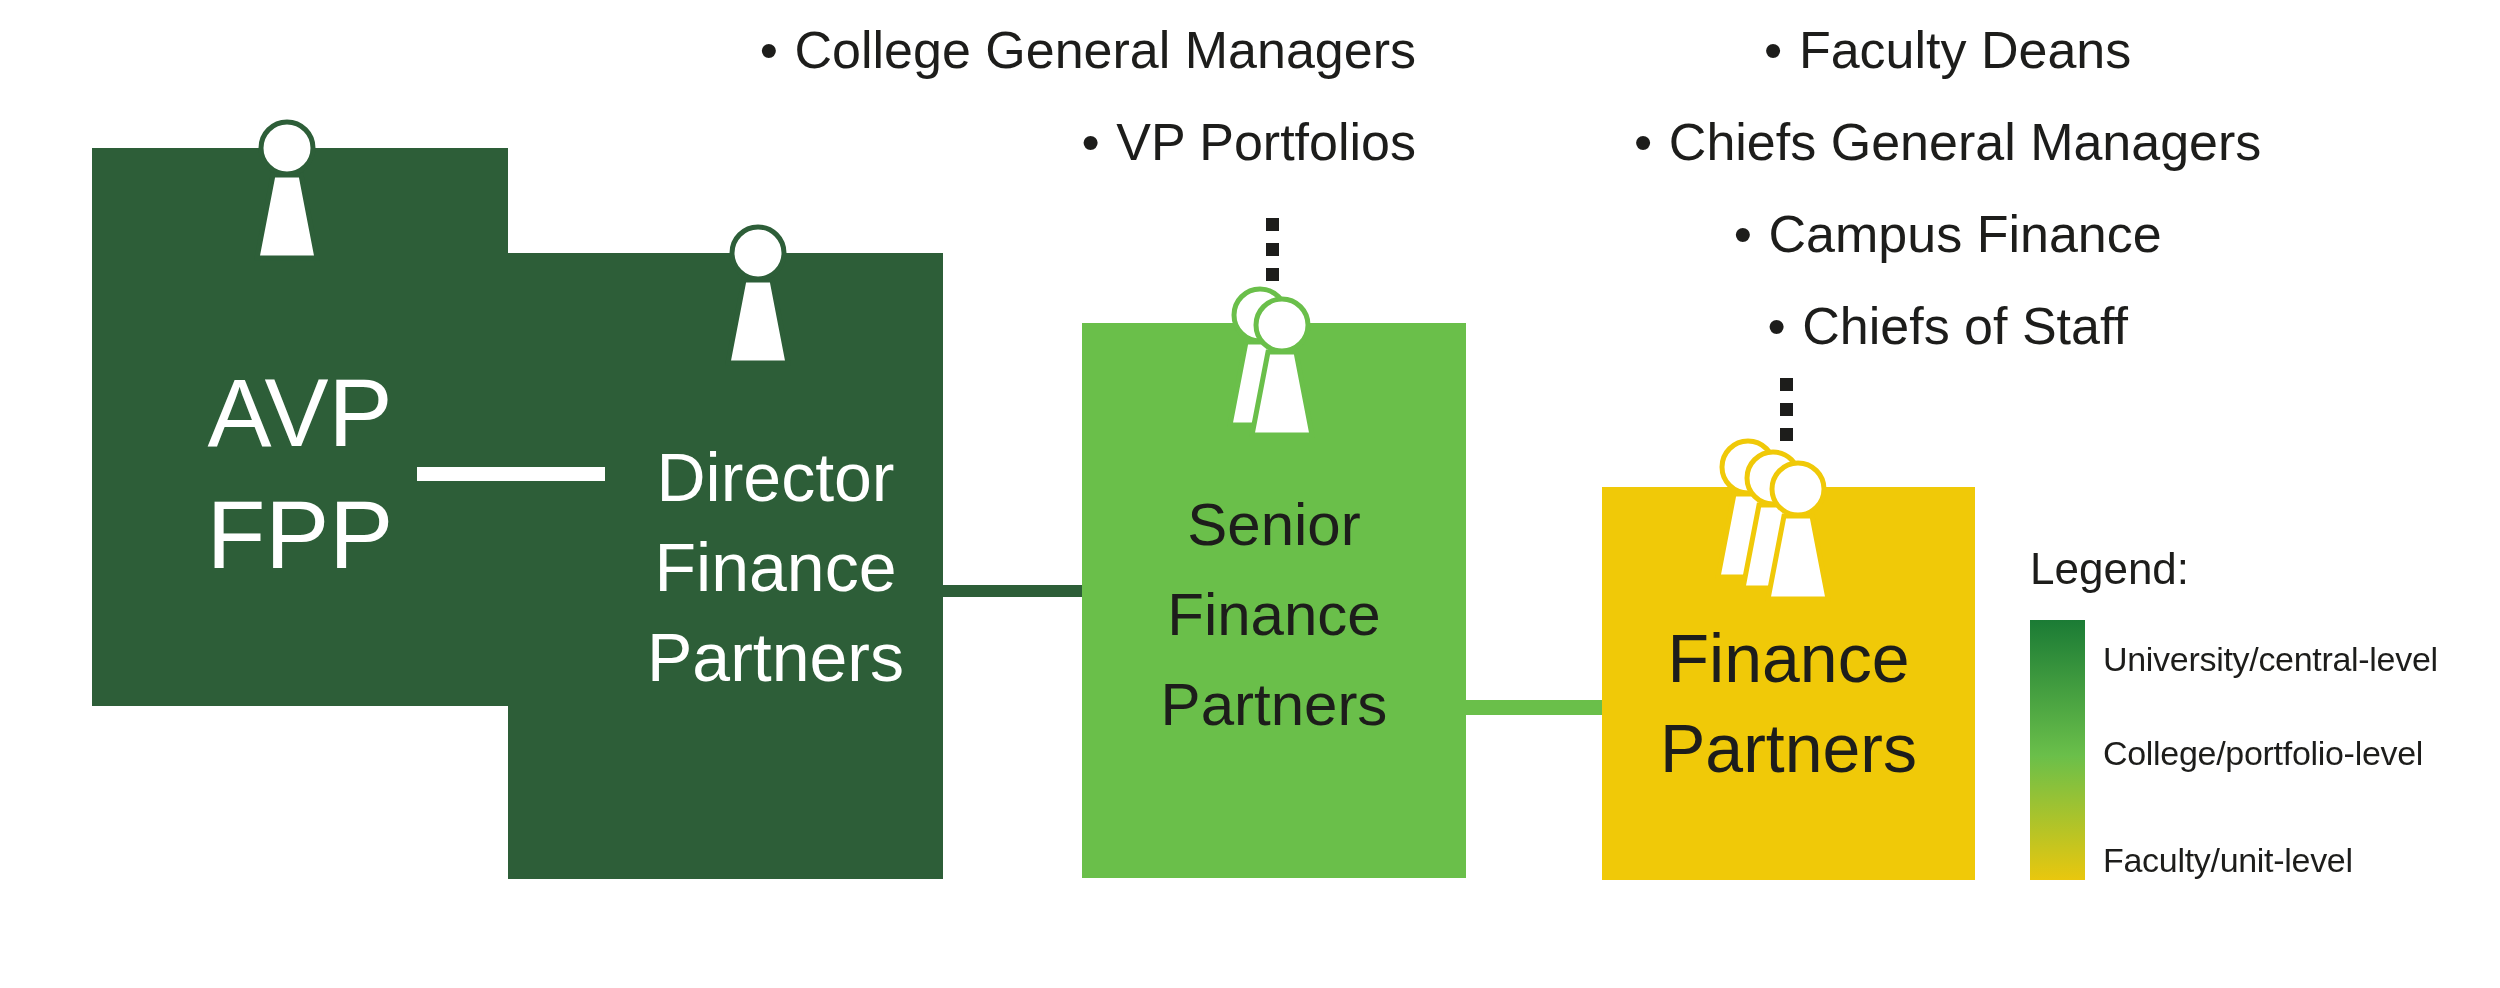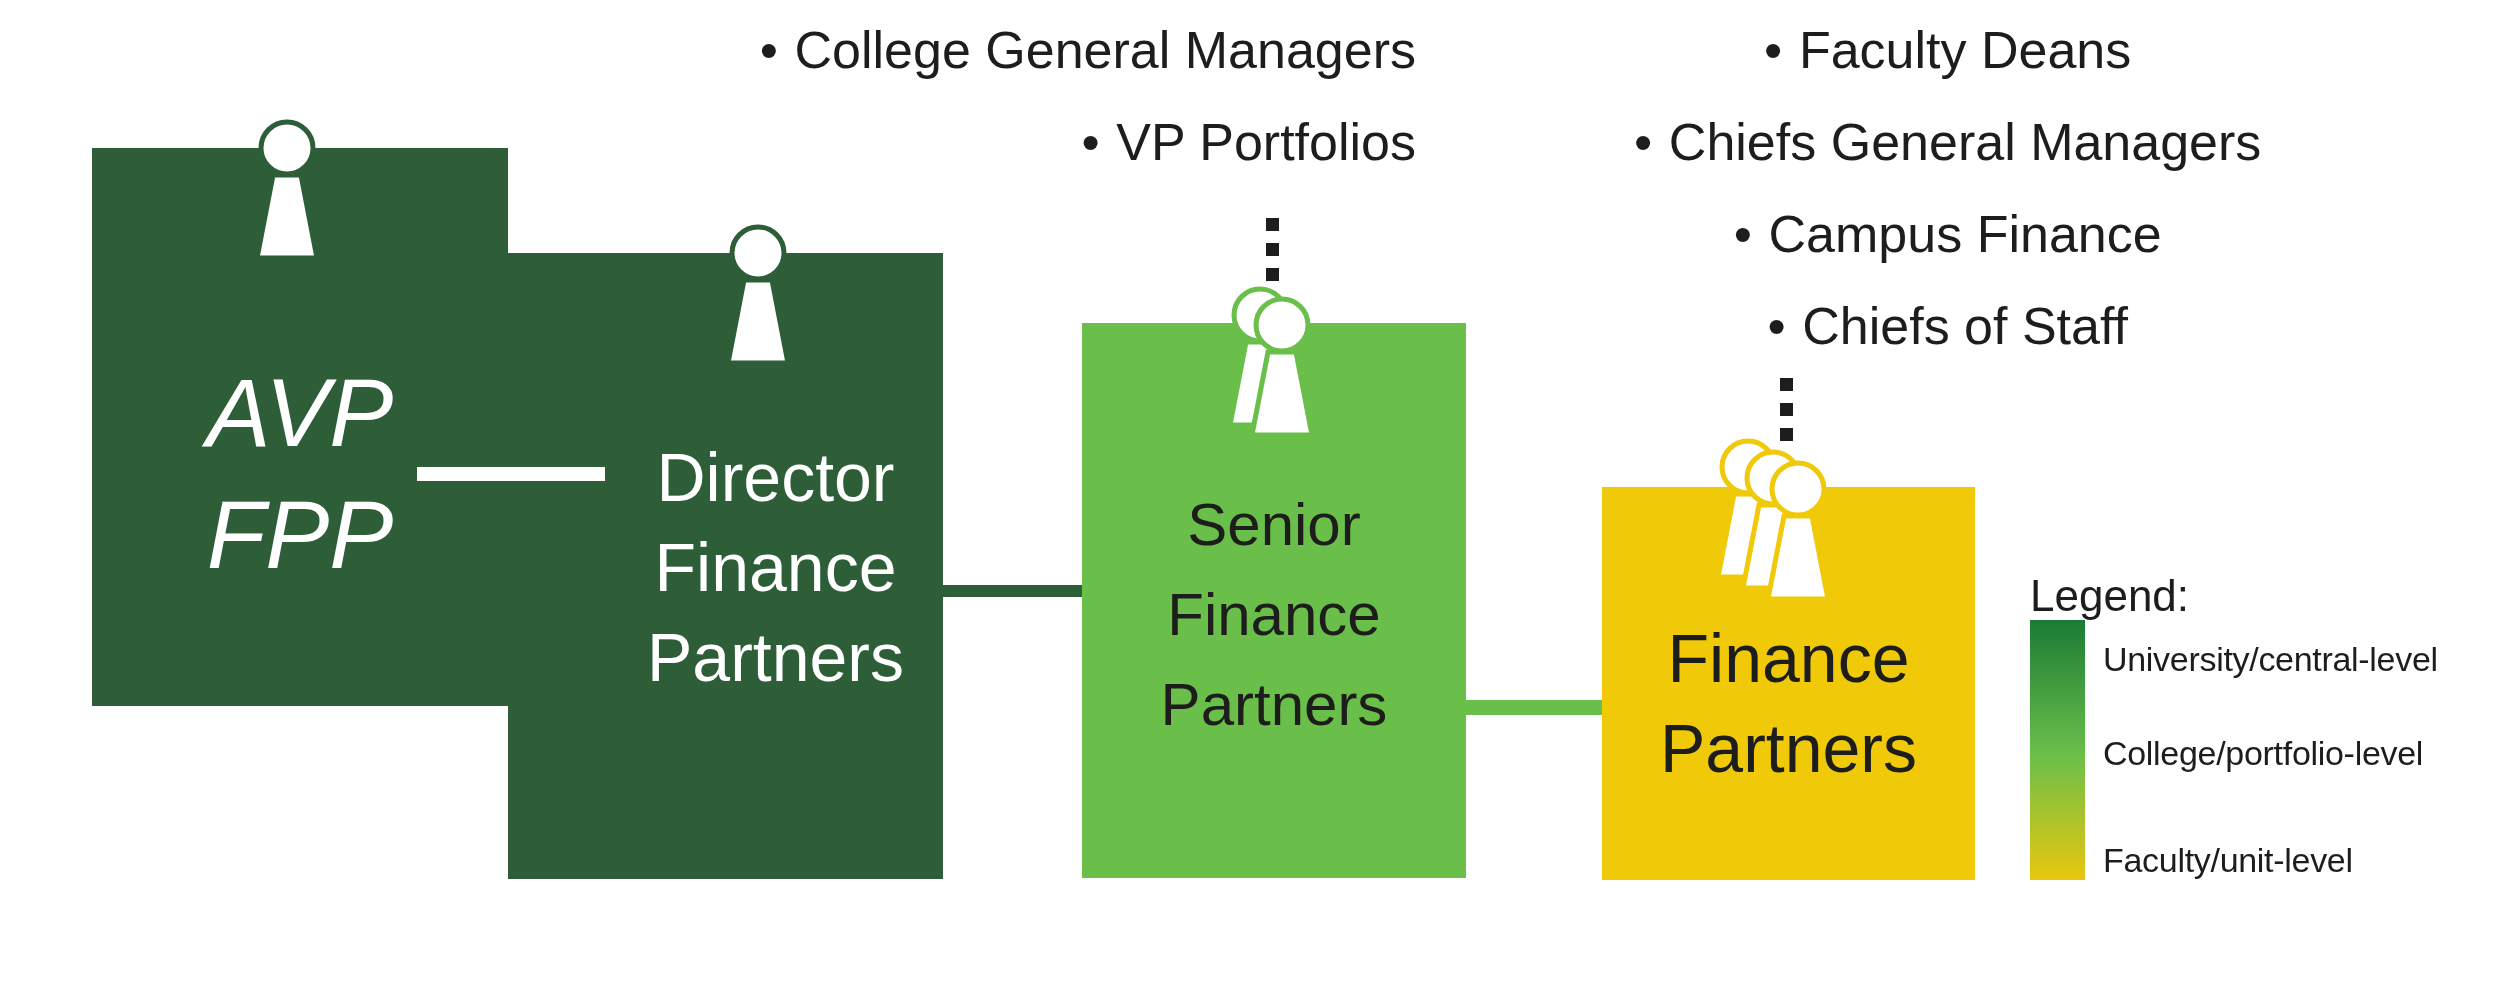--- a/index.html
+++ b/index.html
@@ -12,21 +12,21 @@
   }
   .box{position:absolute;}
   .box-avp      {left:92px;  top:148px; width:416px; height:558px; background:var(--dark-green,#2d5e38);}
   .box-director {left:508px; top:253px; width:435px; height:626px; background:var(--dark-green,#2d5e38);}
   .box-senior   {left:1082px;top:323px; width:384px; height:555px; background:var(--light-green,#6abf4a);}
   .box-finance  {left:1602px;top:487px; width:373px; height:393px; background:var(--yellow,#f0c908);}
 
   .box-label{position:absolute;text-align:center;}
   .label-avp{
     left:92px;top:352px;width:416px;
-    font-size:96px;line-height:122px;color:#ffffff;font-style:italic;
+    font-size:96px;line-height:122px;color:#ffffff;
   }
   .label-director{
     left:605px;top:432px;width:341px;
     font-size:68px;line-height:90px;color:#ffffff;
   }
   .label-senior{
     left:1082px;top:480px;width:384px;
     font-size:60px;line-height:90px;color:var(--text-black,#1d1d1b);
   }
   .label-finance{
@@ -60,21 +60,21 @@
     font-size:52px;line-height:92px;
     color:var(--text-black,#1d1d1b);
     white-space:nowrap;
   }
   .list-center{right:1084px;top:4px;text-align:right;}
   .list-right {left:1634px;top:4px;text-align:center;}
   .blist .bullet{margin-right:0.32em;}
 
   .legend-title{
     position:absolute;left:2030px;top:544px;
-    font-size:44px;color:var(--text-black,#1d1d1b);margin-top:27px;
+    font-size:44px;color:var(--text-black,#1d1d1b);
   }
   .legend-bar{
     position:absolute;left:2030px;top:620px;width:55px;height:260px;
     background:linear-gradient(to bottom,
       var(--legend-gradient-top,#1b7b35) 0%,
       var(--legend-gradient-mid,#6abf4a) 52%,
       var(--legend-gradient-bottom,#e9c70e) 100%);
   }
   .legend-label{
     position:absolute;left:2103px;

